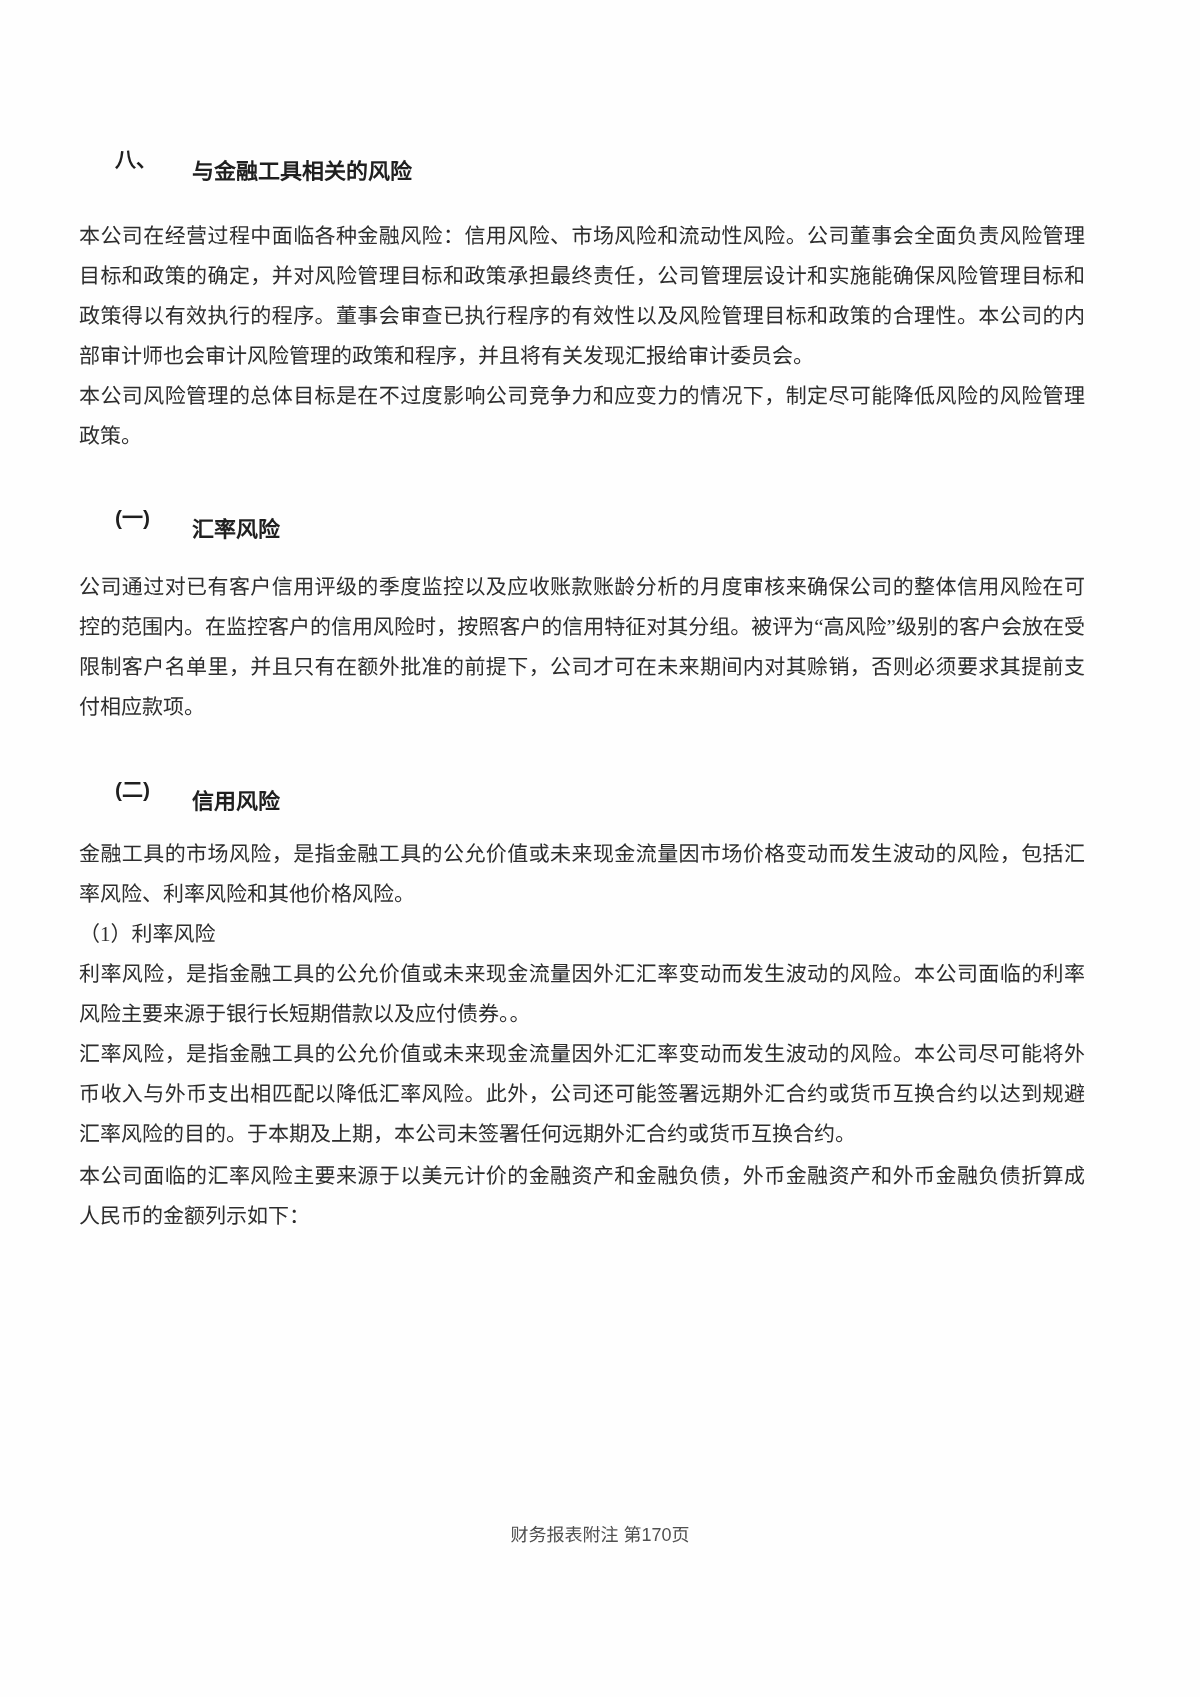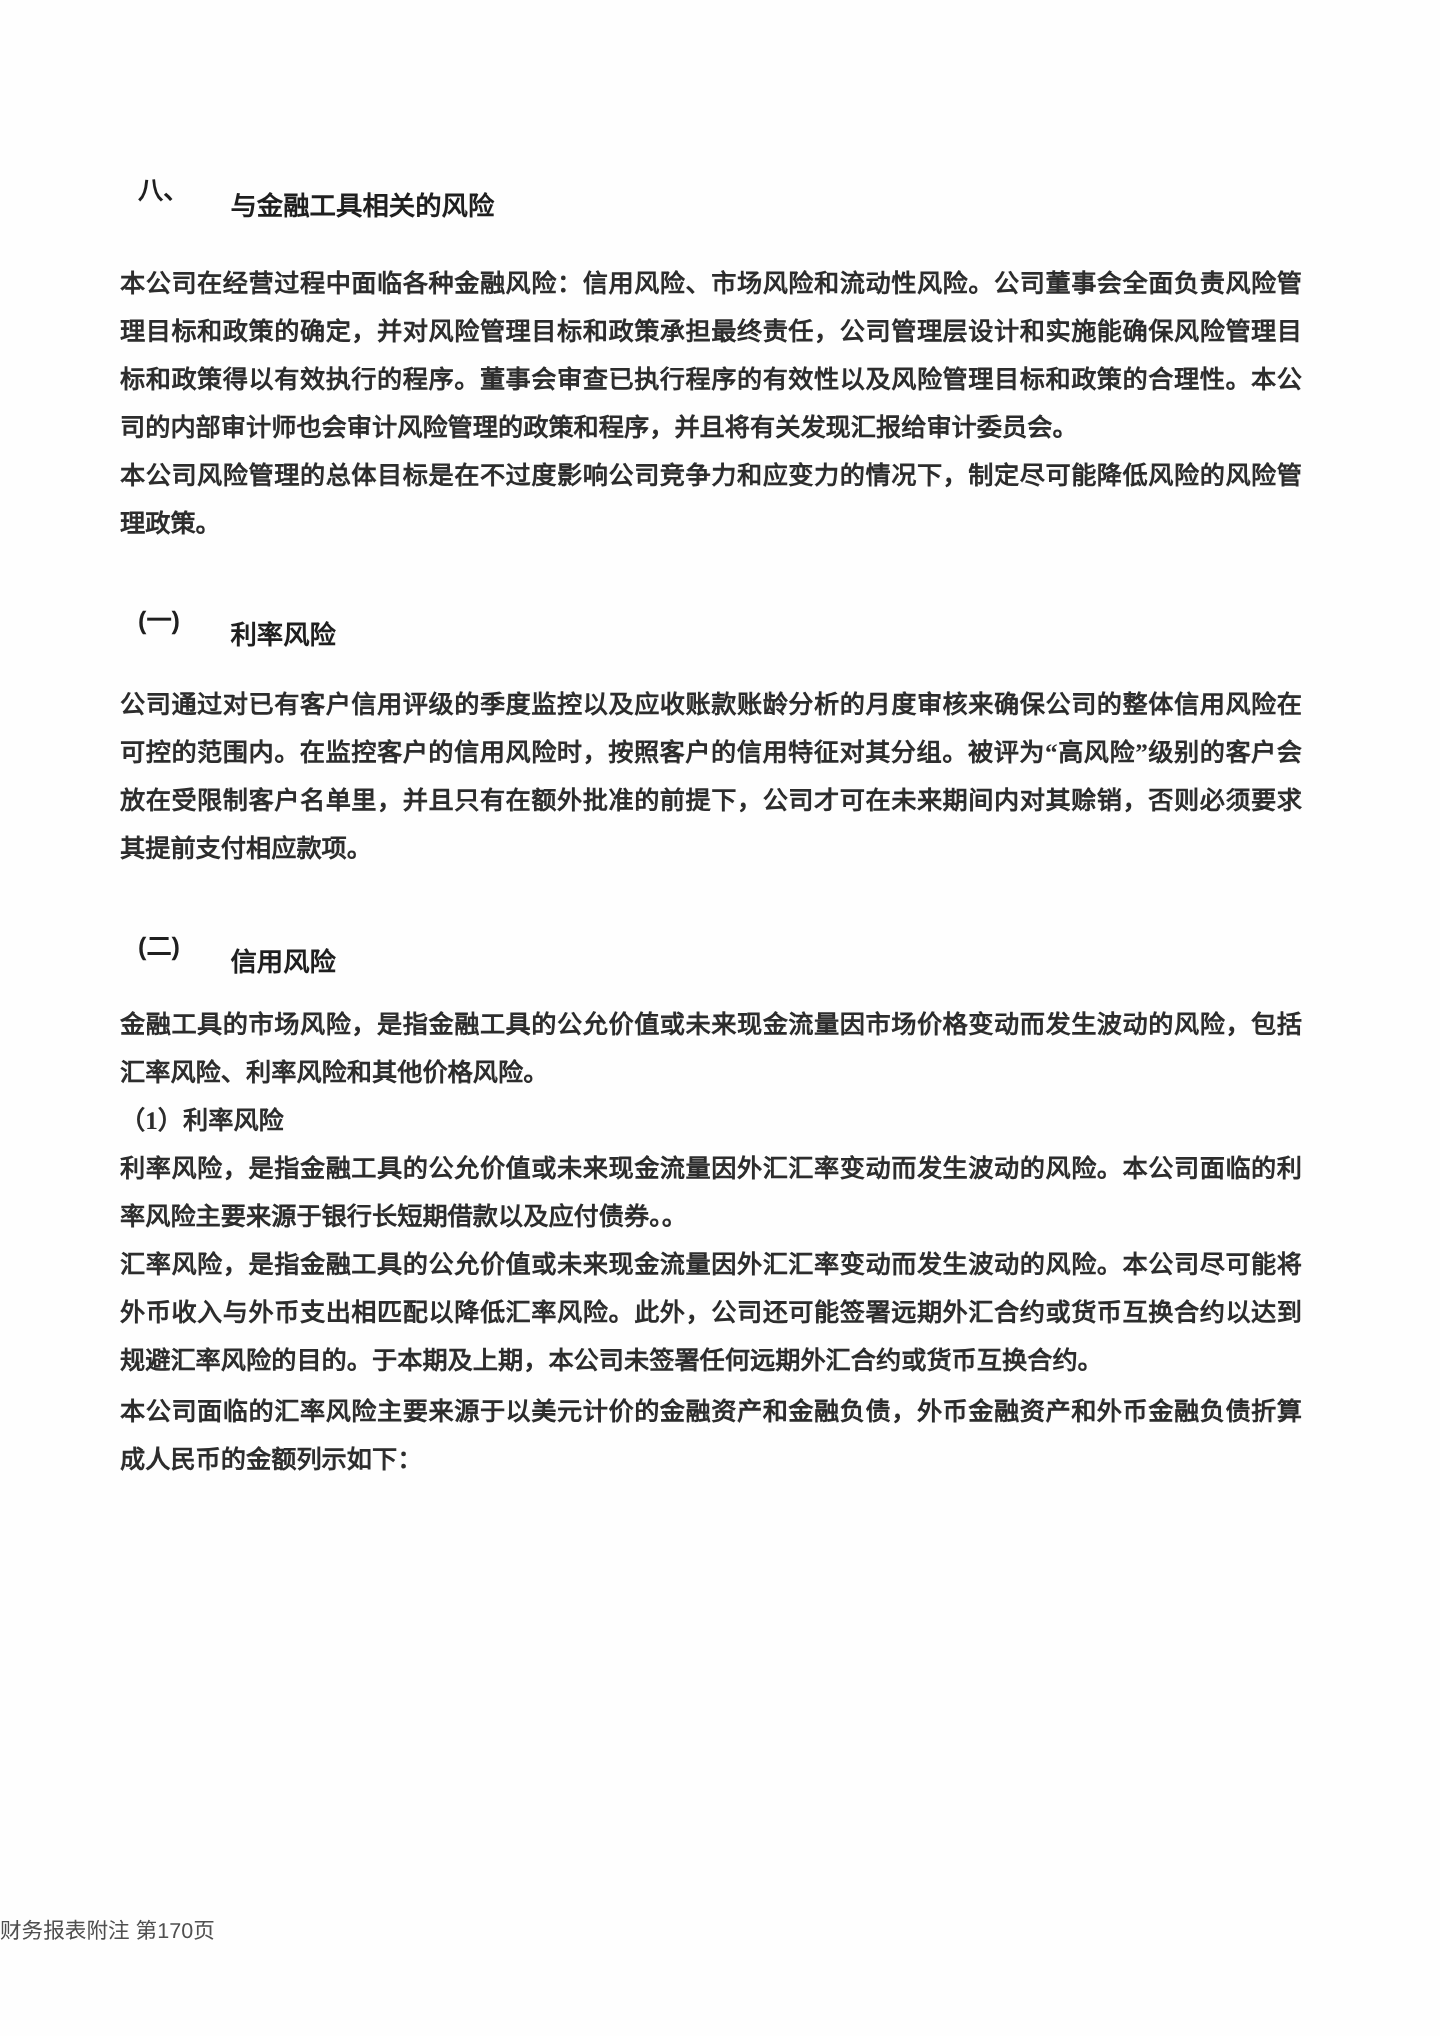--- a/index.html
+++ b/index.html
@@ -37,41 +37,41 @@
   }
   .sec-title {
     margin: 12px;
     font-family: "Liberation Sans", "DejaVu Sans", sans-serif;
     font-weight: 700;
     font-size: 22px;
     line-height: 40px;
     color: #1f1f1f;
   }
   .para {
-    margin: 0 115px 0 100px;
+    margin: 0 115px 0 79px;
     font-size: 21px;
     line-height: 40px;
     text-align: justify;
     text-justify: inter-ideograph;
     overflow-wrap: break-word;
     color: #2d2d2d;
-    font-weight: bold;
   }
   
   .sec-8 .sec-head { margin-bottom: 12px; }
   .sec-1 { margin-top: 42px; }
   .sec-1 .p2 { margin-top: 5px; }
   .sec-2 { margin-top: 43px; }
   .sec-2 .p4 { margin-top: 43px; }
   .sec-2 .p6 { margin-top: 2px; }
   .page-footer {
     position: absolute;
-    top: 1594px;
+    top: 1520px;
     left: 0;
     width: 100%;
+    text-align: center;
     font-family: "Liberation Sans", "DejaVu Sans", sans-serif;
     font-size: 18px;
     line-height: 30px;
     color: #4f4f4f;
   }
 </style>
 </head>
 <body>
 
 <div class="page">
@@ -82,21 +82,21 @@
         <span class="sec-num">八、</span>
         <h2 class="sec-title">与金融工具相关的风险</h2>
       </div>
       <p class="para p1">本公司在经营过程中面临各种金融风险：信用风险、市场风险和流动性风险。公司董事会全面负责风险管理目标和政策的确定，并对风险管理目标和政策承担最终责任，公司管理层设计和实施能确保风险管理目标和政策得以有效执行的程序。董事会审查已执行程序的有效性以及风险管理目标和政策的合理性。本公司的内部审计师也会审计风险管理的政策和程序，并且将有关发现汇报给审计委员会。</p>
       <p class="para p2">本公司风险管理的总体目标是在不过度影响公司竞争力和应变力的情况下，制定尽可能降低风险的风险管理政策。</p>
     </section>
 
     <section class="sec-1">
       <div class="sec-head">
         <span class="sec-num">(一)</span>
-        <h2 class="sec-title">利率风险</h2>
+        <h2 class="sec-title">汇率风险</h2>
       </div>
       <p class="para p2">公司通过对已有客户信用评级的季度监控以及应收账款账龄分析的月度审核来确保公司的整体信用风险在可控的范围内。在监控客户的信用风险时，按照客户的信用特征对其分组。被评为“高风险”级别的客户会放在受限制客户名单里，并且只有在额外批准的前提下，公司才可在未来期间内对其赊销，否则必须要求其提前支付相应款项。</p>
     </section>
 
     <section class="sec-2">
       <div class="sec-head">
         <span class="sec-num">(二)</span>
         <h2 class="sec-title">信用风险</h2>
       </div>
       <p class="para p1">金融工具的市场风险，是指金融工具的公允价值或未来现金流量因市场价格变动而发生波动的风险，包括汇率风险、利率风险和其他价格风险。</p>

